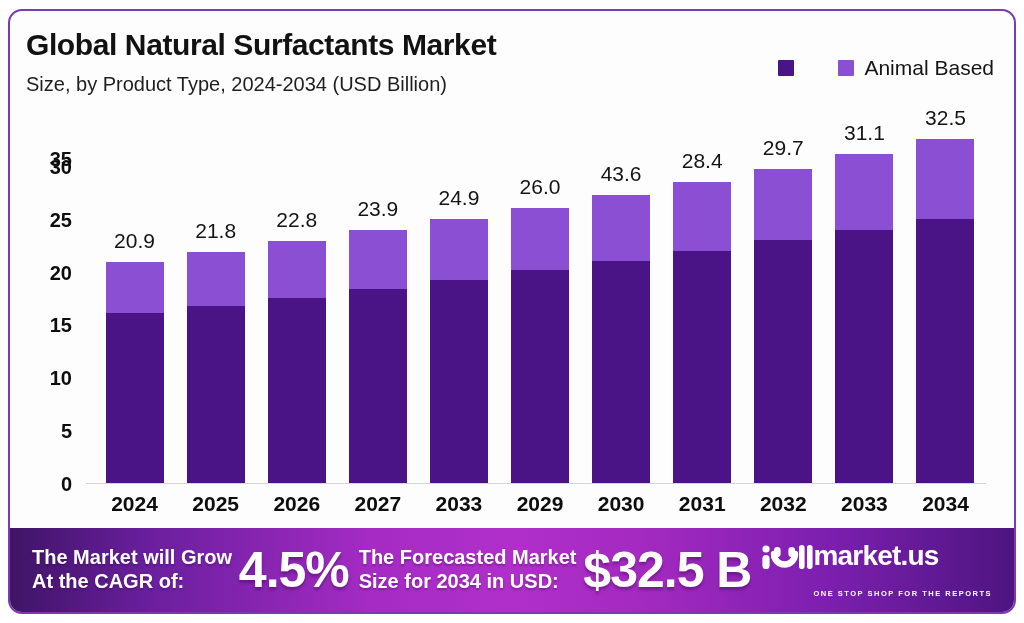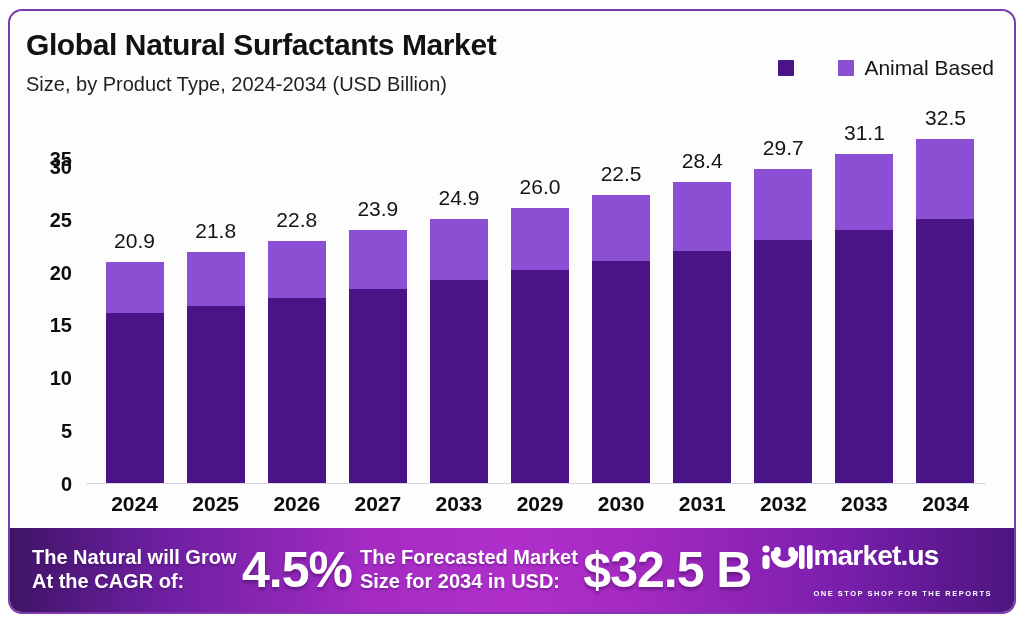--- a/index.html
+++ b/index.html
@@ -320,21 +320,21 @@
             </div>
             <div class="bar-group">
               <div class="bar-stack">
                 <div class="bar-label">26.0</div>
                 <div class="seg-animal" style="background: rgb(139, 79, 212); height: 62.3714px;"></div>
                 <div class="seg-plant" style="background: rgb(75, 20, 134); height: 212.486px;"></div>
               </div>
             </div>
             <div class="bar-group">
               <div class="bar-stack">
-                <div class="bar-label">22.5</div>
+                <div class="bar-label">43.6</div>
                 <div class="seg-animal" style="background: rgb(139, 79, 212); height: 65.5429px;"></div>
                 <div class="seg-plant" style="background: rgb(75, 20, 134); height: 222px;"></div>
               </div>
             </div>
             <div class="bar-group">
               <div class="bar-stack">
                 <div class="bar-label">28.4</div>
                 <div class="seg-animal" style="background: rgb(139, 79, 212); height: 68.7143px;"></div>
                 <div class="seg-plant" style="background: rgb(75, 20, 134); height: 231.514px;"></div>
               </div>
@@ -373,21 +373,21 @@
           <div class="x-tick">2030</div>
           <div class="x-tick">2031</div>
           <div class="x-tick">2032</div>
           <div class="x-tick">2033</div>
           <div class="x-tick">2034</div>
         </div>
     </div>
 
     <div class="banner">
       <div class="banner-text">
-        <div>The Natural will Grow</div>
+        <div>The Market will Grow</div>
         <div>At the CAGR of:</div>
       </div>
       <div class="gap-a"></div>
       <div class="banner-big">4.5%</div>
       <div class="gap-b"></div>
       <div class="banner-text">
         <div>The Forecasted Market</div>
         <div>Size for 2034 in USD:</div>
       </div>
       <div class="gap-c"></div>

